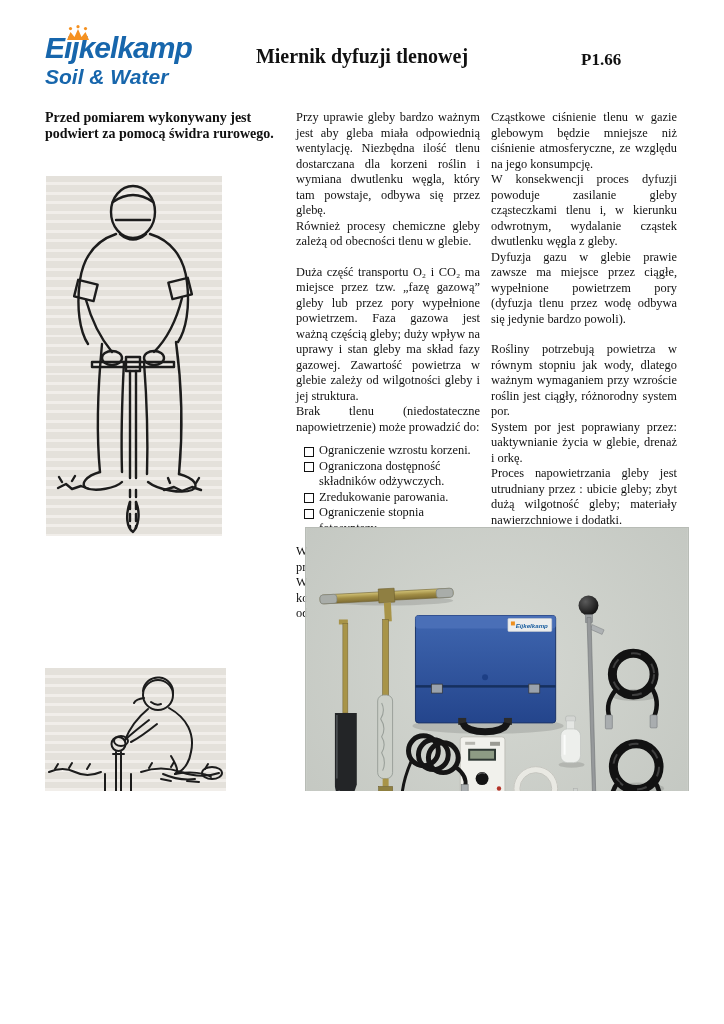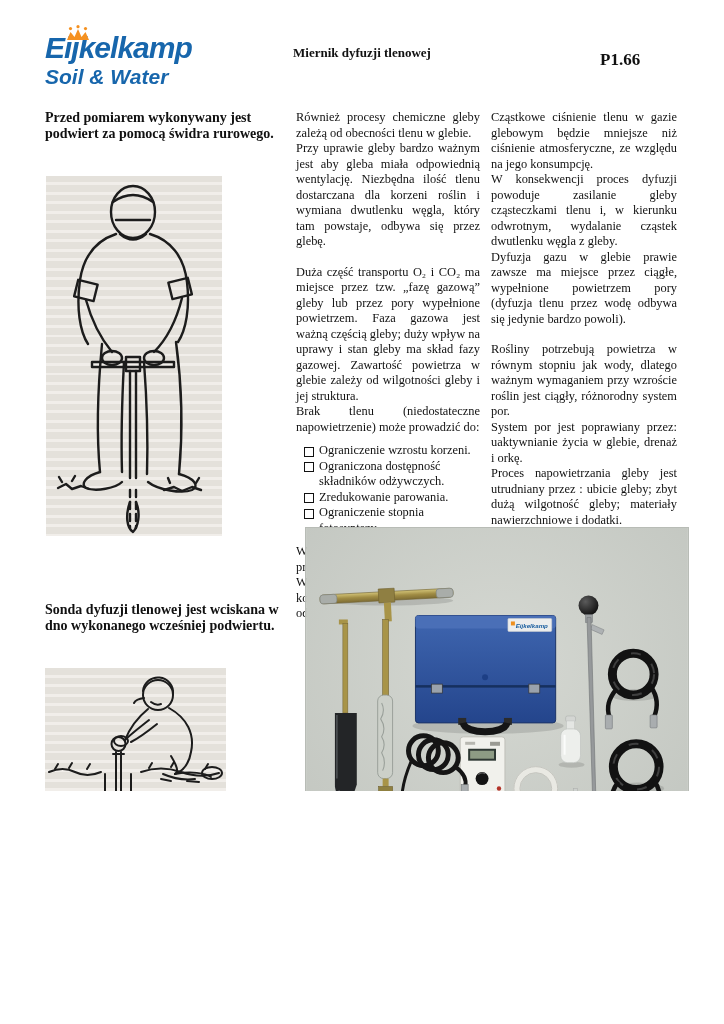--- a/index.html
+++ b/index.html
@@ -7,22 +7,22 @@
         font-family:"Liberation Serif","DejaVu Serif",serif;color:#111;}
 
   
   .logo{position:absolute;left:45px;top:33px;width:170px;}
   .brand{font-family:"Liberation Sans","DejaVu Sans",sans-serif;font-style:italic;font-weight:700;
          font-size:30px;letter-spacing:-1px;color:#1766ac;line-height:1;}
   .tagline{font-family:"Liberation Sans","DejaVu Sans",sans-serif;font-style:italic;font-weight:700;
            font-size:21px;color:#1766ac;margin-top:2px;letter-spacing:0;}
   .crown{position:absolute;left:21px;top:-8px;width:24px;height:16px;}
   .title{position:absolute;left:162px;top:45px;width:400px;text-align:center;
-         font-weight:700;font-size:13px;}
-  .pagenum{position:absolute;left:600px;top:50px;font-weight:700;font-size:17px;}
+         font-weight:700;font-size:20px;}
+  .pagenum{position:absolute;left:581px;top:50px;font-weight:700;font-size:17px;}
 
   
   .cap{position:absolute;left:45px;width:248px;font-weight:700;font-size:14px;line-height:15.5px;text-align:left;}
   .cap1{top:110px;}
   .cap2{top:602px;}
   .col{position:absolute;top:110px;font-size:12.4px;line-height:15.5px;text-align:justify;}
   .colmid{left:296px;width:184px;}
   .colright{left:491px;width:186px;}
   .col p{margin:0;}
   .gap{height:15px;}
@@ -59,21 +59,20 @@
       <circle cx="12" cy="1.7" r="1.6" fill="#f59120"></circle>
       <circle cx="19.5" cy="3.6" r="1.6" fill="#f59120"></circle>
     </svg>
     <div class="brand">Eijkelkamp</div>
     <div class="tagline">Soil &amp; Water</div>
   </div>
   <div class="title">Miernik dyfuzji tlenowej</div>
   <div class="pagenum">P1.66</div>
 
   <div class="cap cap1">Przed pomiarem wykonywany jest podwiert za pomocą świdra rurowego.</div>
-  <div class="cap cap2">Sonda dyfuzji tlenowej jest wciskana w dno wykonanego wcześniej podwiertu.</div>
 
   <div class="figbox fig1">
     <svg viewBox="0 0 176 360">
       <g stroke="#1c1c1c" fill="none" stroke-width="2.4" stroke-linecap="round" stroke-linejoin="round">
         <ellipse cx="87" cy="36" rx="22" ry="26"></ellipse>
         <path d="M67,26 q20,-14 40,0"></path>
         <path d="M70,44 h34"></path>
         <path d="M74,58 q13,11 26,0"></path>
         <path d="M70,58 C52,64 38,78 34,104 C30,132 34,156 42,168"></path>
         <path d="M104,58 C124,64 138,80 141,106 C144,132 140,154 132,166"></path>
@@ -139,22 +138,22 @@
         <circle cx="97" cy="186" r="1.4"></circle>
           <circle cx="92" cy="198" r="1.2"></circle>
         <circle cx="66" cy="132" r="1.2"></circle>
           <circle cx="81" cy="150" r="1.2"></circle>
           <circle cx="66" cy="176" r="1.2"></circle>
       </g>
     </svg>
   </div>
 
   <div class="col colmid">
+    <p>Przy uprawie gleby bardzo ważnym jest aby gleba miała odpowiednią wentylację. Niezbędna ilość tlenu dostarczana dla korzeni roślin i wymiana dwutlenku węgla, który tam powstaje, odbywa się przez glebę.</p>
     <p>Również procesy chemiczne gleby zależą od obecności tlenu w glebie.</p>
-    <p>Przy uprawie gleby bardzo ważnym jest aby gleba miała odpowiednią wentylację. Niezbędna ilość tlenu dostarczana dla korzeni roślin i wymiana dwutlenku węgla, który tam powstaje, odbywa się przez glebę.</p>
     <div class="gap"></div>
     <p>Duża część transportu O₂ i CO₂ ma miejsce przez tzw. „fazę gazową” gleby lub przez pory wypełnione powietrzem. Faza gazowa jest ważną częścią gleby; duży wpływ na uprawy i stan gleby ma skład fazy gazowej. Zawartość powietrza w glebie zależy od wilgotności gleby i jej struktura.</p>
     <p>Brak tlenu (niedostateczne napowietrzenie) może prowadzić do:</p>
     <div class="blist">
       <div class="bullet">
         <span class="bm"></span>
         <span class="bt">Ograniczenie wzrostu korzeni.</span>
       </div>
       <div class="bullet">
         <span class="bm"></span>

